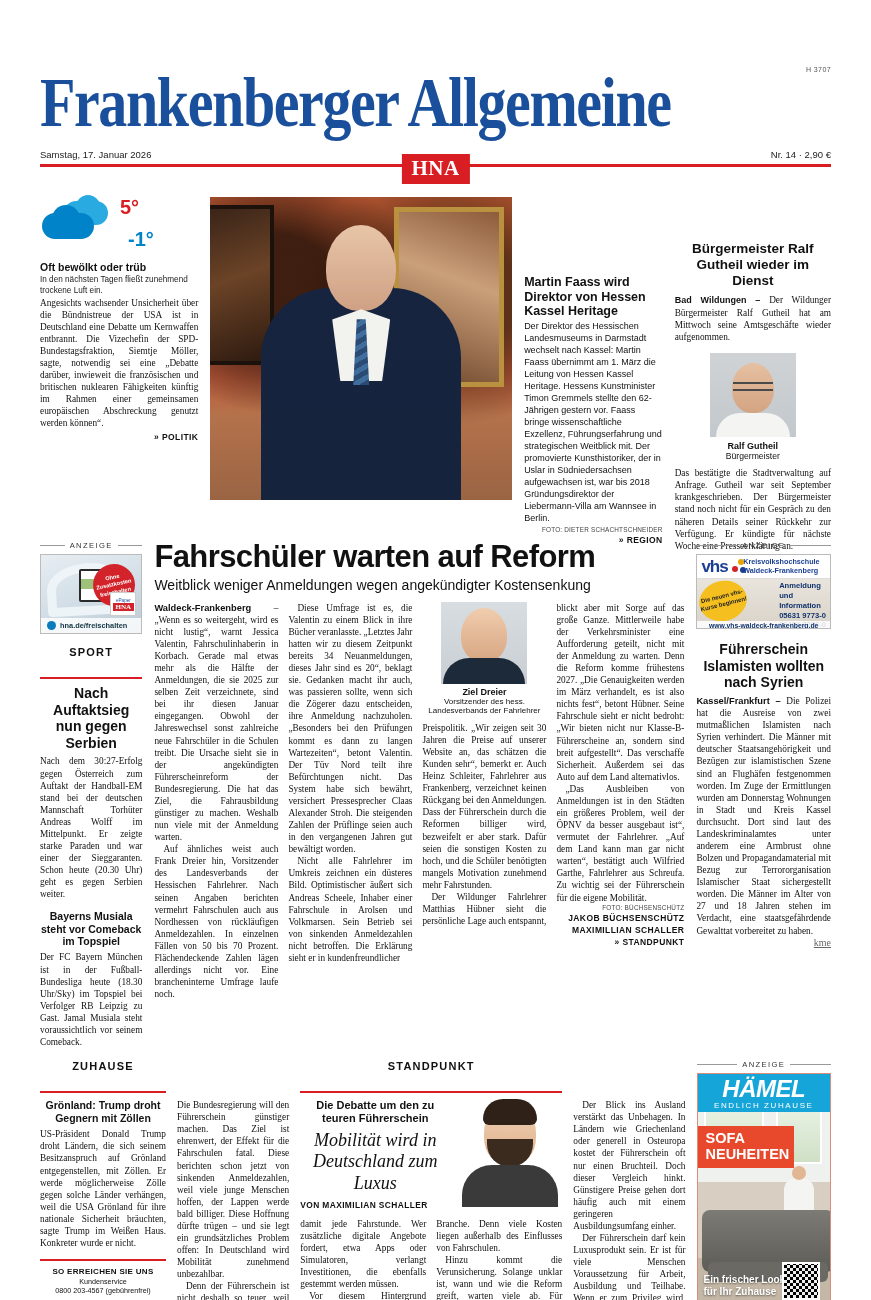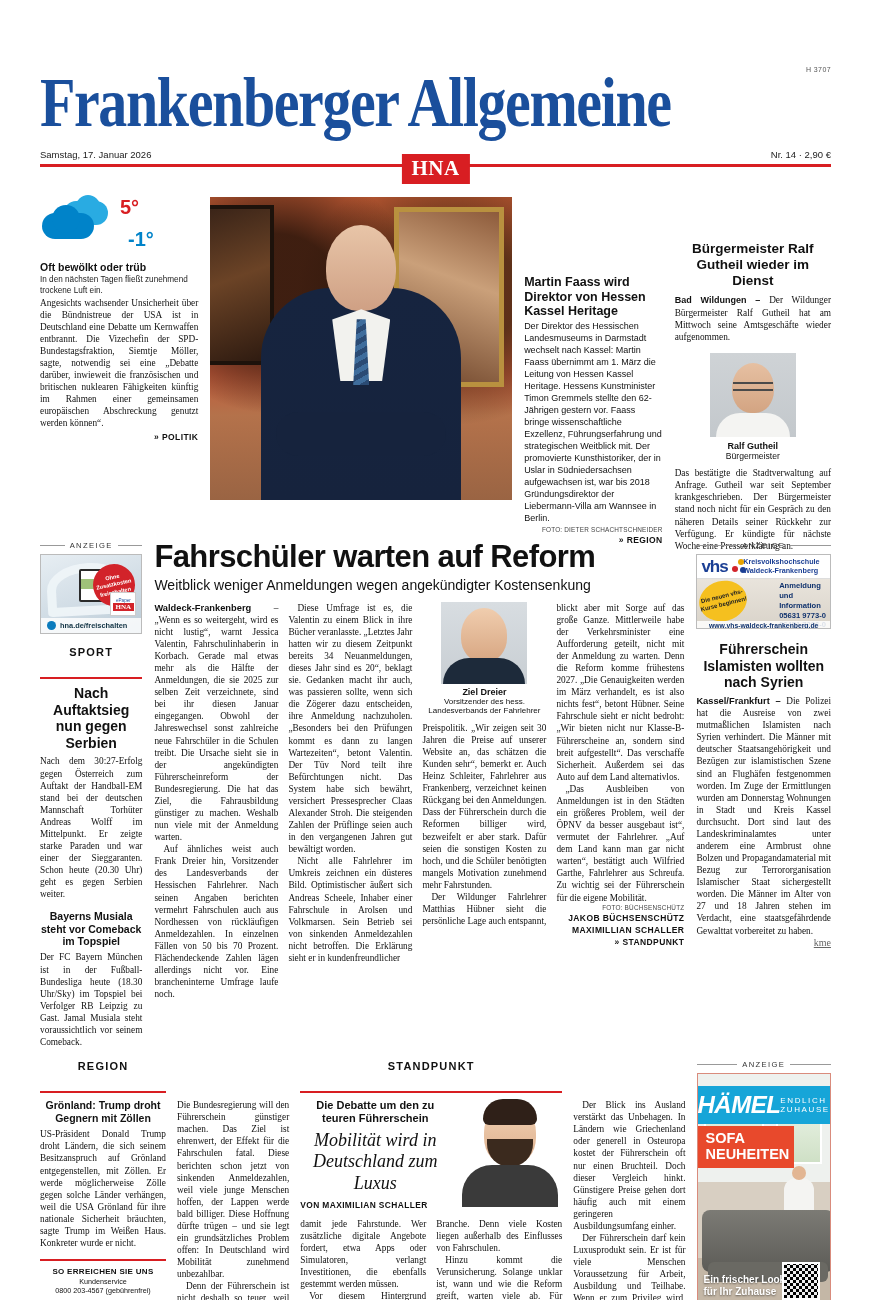--- a/index.html
+++ b/index.html
@@ -420,22 +420,22 @@
   }
   .ad-haemel .win {
     position:absolute; left:6px; top:20px; width:60px; height:70px;
     background: linear-gradient(180deg,#eef6ea,#cfe0c6); border:2px solid #fff;
   }
   .ad-haemel .win2 {
     position:absolute; right:8px; top:20px; width:46px; height:70px;
     background: linear-gradient(180deg,#eef6ea,#cfe0c6); border:2px solid #fff;
   }
   .ad-haemel .brand {
-    position:absolute; left:0; right:0; top:12px; height:38px; background:#16a5d8;
-    display:flex; flex-direction:row; align-items:center; justify-content:center;
+    position:absolute; left:0; right:0; top:0; height:38px; background:#16a5d8;
+    display:flex; flex-direction:column; align-items:center; justify-content:center;
   }
   .ad-haemel .brand b {
     font-family:"Liberation Sans",sans-serif; font-weight:bold; font-size:24px; color:#fff;
     font-style:italic; letter-spacing:-.5px; line-height:1;
   }
   .ad-haemel .brand span {
     font-family:"Liberation Sans",sans-serif; font-size:8px; color:#fff; letter-spacing:1.6px;
   }
   .ad-haemel .sofa-label {
     position:absolute; left:0; top:52px; width:96px; background:#e8492c; padding:5px 8px;
@@ -651,21 +651,21 @@
       <div class="body-serif">
         <b class="hl-sans" style="font-size:9.3px">Kassel/Frankfurt – </b><span>Die Polizei hat die Ausreise von zwei mutmaßlichen Islamisten nach Syrien verhindert. Die Männer mit deutscher Staatsangehörigkeit und Bezügen zur islamistischen Szene sind an Flughäfen festgenommen worden. Im Zuge der Ermittlungen wurden am Donnerstag Wohnungen in Stadt und Kreis Kassel durchsucht. Dort sind laut des Landeskriminalamtes unter anderem eine Armbrust ohne Bolzen und Propagandamaterial mit Bezug zur Terrororganisation Islamischer Staat sichergestellt worden. Die Männer im Alter von 27 und 18 Jahren stehen im Verdacht, eine staatsgefährdende Gewalttat vorbereitet zu haben.</span>
       </div>
       <div class="sig" style="text-align:right">kme</div>
     </div>
   </div>
 
   <div class="bottom-wrap">
 
     <div class="bcol">
-      <div class="sec-label">REGION</div>
+      <div class="sec-label">ZUHAUSE</div>
       <div class="hl-sans" style="font-size:10.5px;line-height:1.2;text-align:center;margin-top:6px">Grönland: Trump droht Gegnern mit Zöllen</div>
       <div class="body-serif" style="margin-top:4px">US-Präsident Donald Trump droht Ländern, die sich seinem Besitzanspruch auf Grönland entgegenstellen, mit Zöllen. Er werde möglicherweise Zölle gegen solche Länder verhängen, weil die USA Grönland für ihre nationale Sicherheit bräuchten, sagte Trump im Weißen Haus. Konkreter wurde er nicht.</div>
 
       <div class="contact-box">
         <div class="t1">SO ERREICHEN SIE UNS</div>
         <div class="t2">Kundenservice</div>
         <div class="t3">0800 203-4567 (gebührenfrei)</div>
         <div class="t4">hna.de</div>
       </div>
       <div class="contact-rule"></div>

